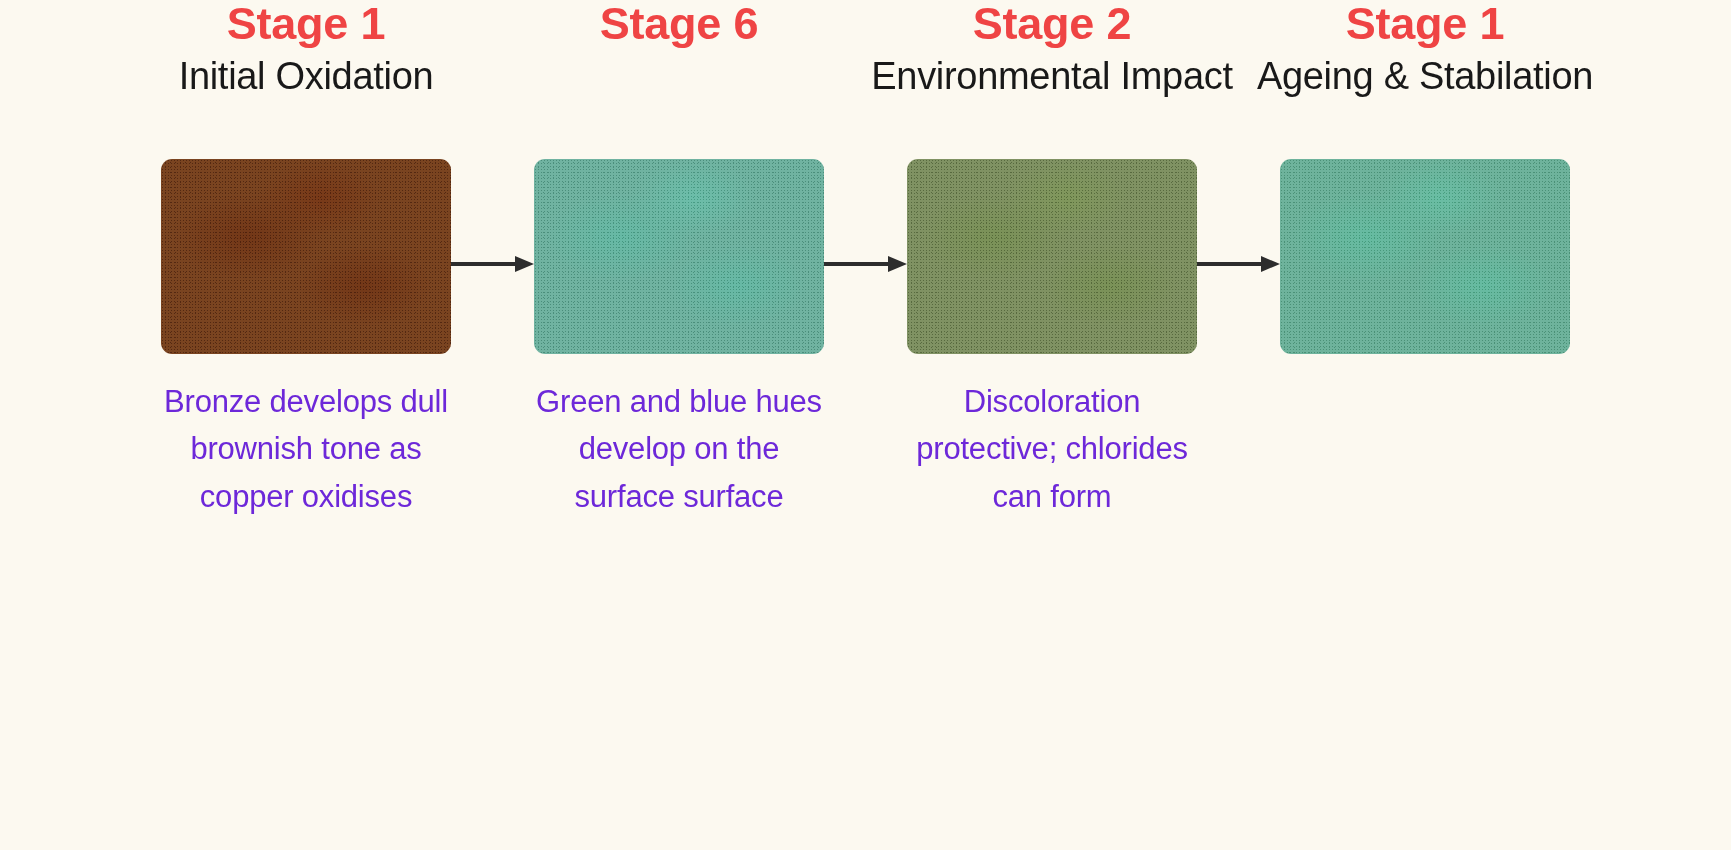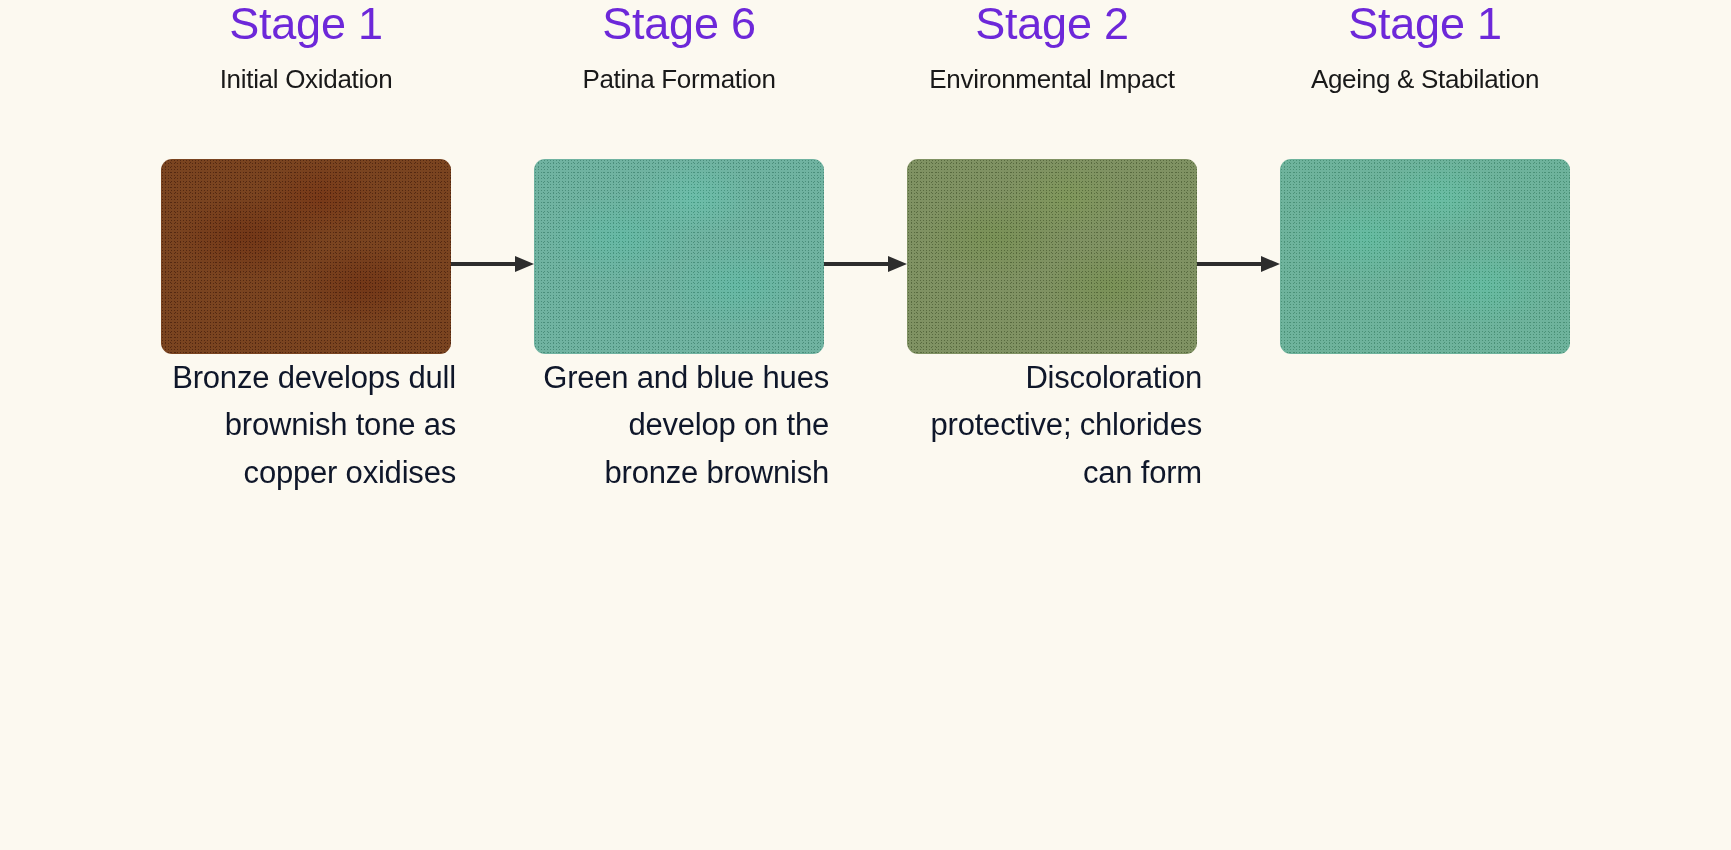--- a/index.html
+++ b/index.html
@@ -41,36 +41,36 @@
   }
 
   .stage-gap {
     width: 63px;
     flex: 0 0 63px;
     position: relative;
   }
 
   .stage-title {
     font-size: 45px;
-    font-weight: normal;
-    color: #6d28d9;
+    font-weight: bold;
+    color: #ef4444;
     line-height: 1.08;
     text-align: center;
     white-space: nowrap;
     letter-spacing: -0.2px;
   }
 
   .stage-subtitle {
-    font-size: 26px;
+    font-size: 38px;
     font-weight: normal;
     color: #191919;
     line-height: 1.1;
     text-align: center;
     white-space: nowrap;
-    margin-top: 16px;
+    margin-top: 7px;
     letter-spacing: -0.3px;
   }
 
   .swatch {
     width: 290px;
     height: 195px;
     border-radius: 11px;
     margin-top: 27px;
     position: relative;
     overflow: hidden;
@@ -84,23 +84,24 @@
   }
   .swatch .tex2 {
     position: absolute;
     inset: 0;
     opacity: 0.35;
     mix-blend-mode: overlay;
   }
 
   .stage-desc {
     font-size: 31px;
-    color: #0f172a;
+    color: #6d28d9;
     line-height: 1.53;
-    text-align: right;
+    text-align: center;
+    margin-top: 24px;
     width: 300px;
     letter-spacing: -0.2px;
   }
 
   
   .arrow {
     position: absolute;
     top: 253px;
     left: -10px;
     width: 83px;
@@ -138,27 +139,26 @@
     <div class="stage-gap">
       <svg class="arrow" viewBox="0 0 83 22">
         <line x1="0" y1="11" x2="68" y2="11" stroke="#2d2d2d" stroke-width="4"></line>
         <polygon points="64,3 83,11 64,19" fill="#2d2d2d"></polygon>
       </svg>
     </div>
 
     <div class="stage">
       <div class="title-block">
         <div class="stage-title">Stage 6</div>
-        <div class="stage-subtitle">Patina Formation</div>
       </div>
       <div class="swatch" id="sw1" style="background: rgb(112, 179, 161);">
         <div class="tex" style="background-image: radial-gradient(rgb(95, 159, 144) 0.6px, transparent 0.7px), radial-gradient(rgb(95, 159, 144) 0.5px, transparent 0.6px); background-size: 3px 3px, 5px 5px; background-position: 0px 0px, 2px 1px;"></div>
         <div class="tex2" style="background-image: radial-gradient(120px 70px at 30% 40%, rgb(95, 159, 144) 0%, transparent 65%), radial-gradient(100px 60px at 70% 65%, rgb(95, 159, 144) 0%, transparent 70%), radial-gradient(90px 55px at 55% 20%, rgb(112, 179, 161) 0%, transparent 70%);"></div>
       </div>
-      <div class="stage-desc">Green and blue hues develop on the bronze brownish</div>
+      <div class="stage-desc">Green and blue hues develop on the surface surface</div>
     </div>
 
     <div class="stage-gap">
       <svg class="arrow" viewBox="0 0 83 22">
         <line x1="0" y1="11" x2="68" y2="11" stroke="#2d2d2d" stroke-width="4"></line>
         <polygon points="64,3 83,11 64,19" fill="#2d2d2d"></polygon>
       </svg>
     </div>
 
     <div class="stage">

